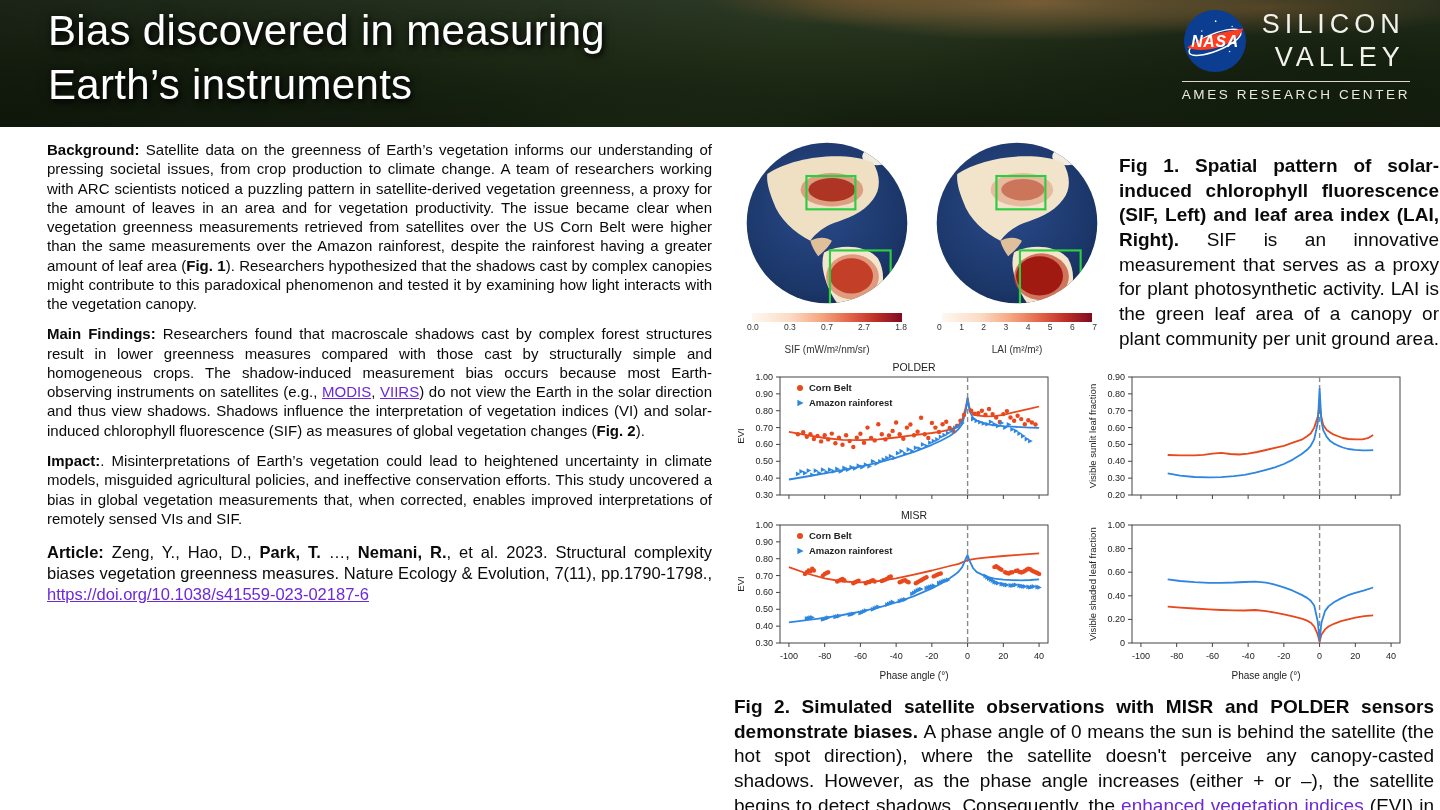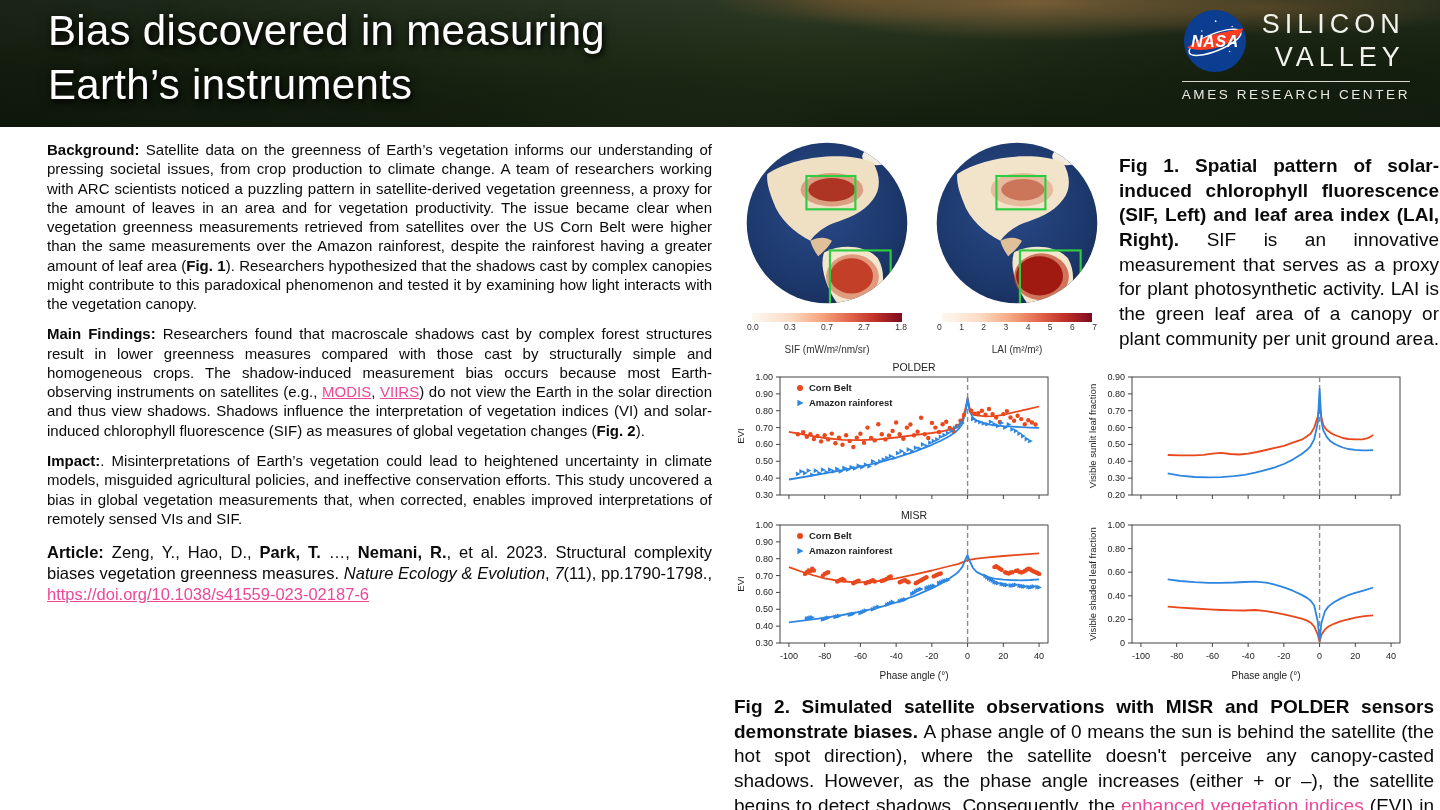--- a/index.html
+++ b/index.html
@@ -24,22 +24,22 @@
   .brand-top{display:flex;align-items:center;gap:14px;}
   .meatball{width:66px;height:66px;flex:0 0 auto;}
   .brand-name{font-size:27px;font-weight:300;letter-spacing:5px;line-height:1.22;color:#f2f2ec;}
   .brand-line{border-top:1.5px solid #d8d8d0;margin:7px 0 5px;}
   .brand-sub{font-size:13.5px;letter-spacing:2.6px;color:#e9e9e1;font-weight:300;}
   
   .content{display:flex;padding:13px 0 0 47px;gap:22px;}
   .left-col{width:665px;}
   .para{text-align:justify;font-size:15px;line-height:1.285;margin:0 0 11px;}
   .para.article{font-size:16.5px;line-height:1.27;margin-top:14px;}
-  .b{font-weight:700;} .i{font-style:italic;}
-  a.link{color:#ec4899;text-decoration:underline;cursor:pointer;}
+  .b{font-weight:700;} .i{}
+  a.link{color:#6d28d9;text-decoration:underline;cursor:pointer;}
   .right-col{width:706px;}
   
   .fig1-row{display:flex;}
   .globe-wrap{width:186px;text-align:center;flex:0 0 auto;}
   .globe-wrap + .globe-wrap{margin-left:4px;}
   .cbar{height:9px;width:150px;margin:1px auto 0;
         background:linear-gradient(90deg,#fef8f1 0%,#fbdcc6 25%,#f5a983 45%,#e2664b 65%,#c03028 82%,#7e0c20 100%);}
   .cbar-ticks{display:flex;justify-content:space-between;width:160px;margin:0 auto;font-size:8.5px;color:#333;}
   .cbar-label{font-size:10px;color:#333;margin-top:12px;}
   .fig1-caption{width:320px;margin-left:9px;text-align:justify;font-size:19px;line-height:1.3;padding-top:14px;}

